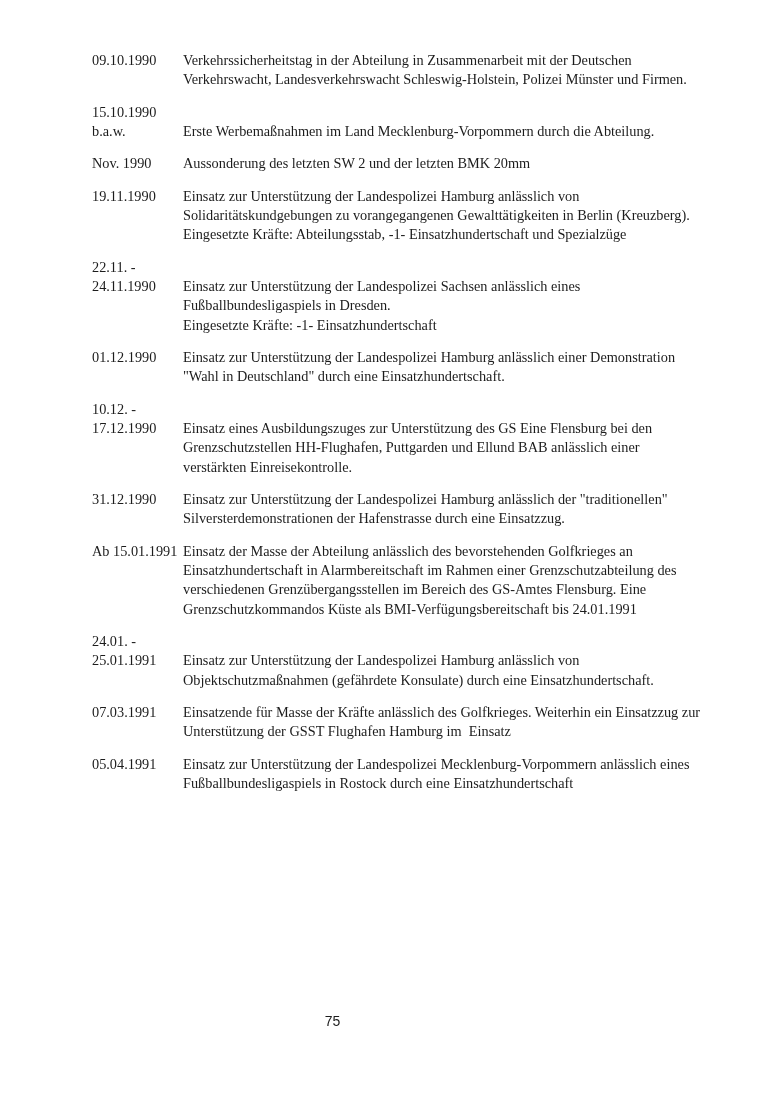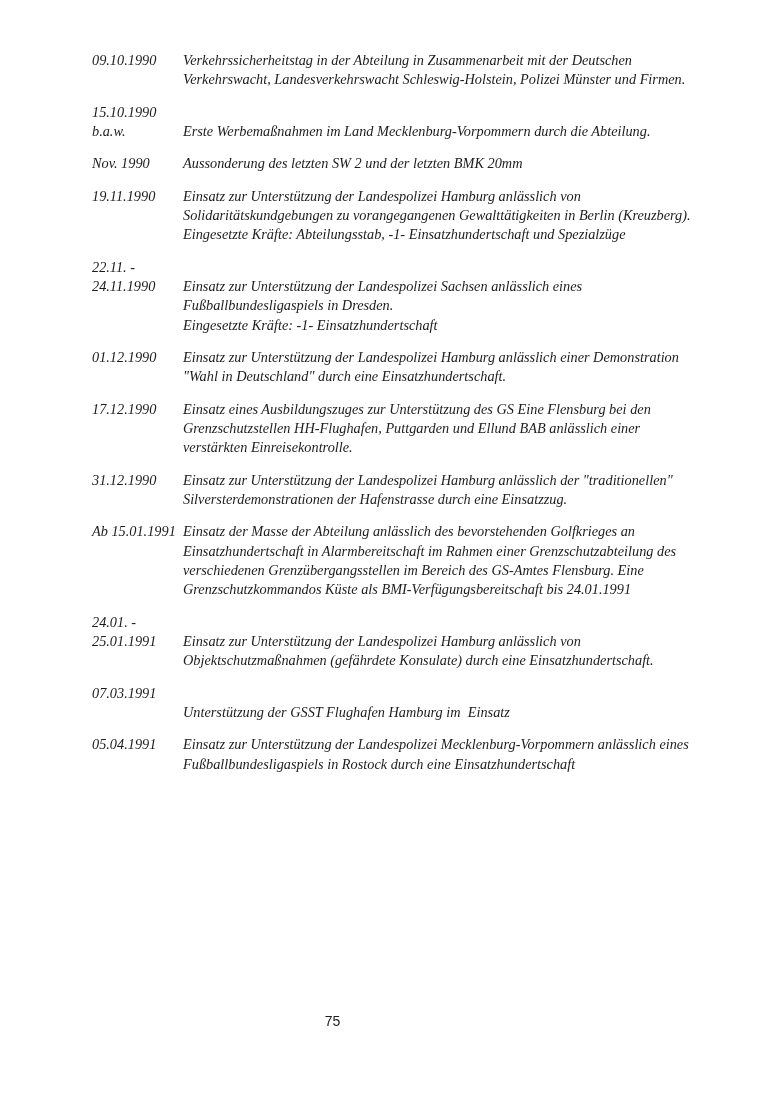--- a/index.html
+++ b/index.html
@@ -14,21 +14,21 @@
   }
   .content {
     position: absolute;
     left: 92px;
     top: 51px;
     font-size: 14.3px;
     line-height: 19.33px;
   }
   .entry { margin-bottom: 13px; }
   .entry:last-child { margin-bottom: 16px; }
-  .row { display: flex; font-style: italic; }
+  .row { display: flex; }
   .date {
     flex: 0 0 91px;
     white-space: pre;
   }
   .text { white-space: pre; }
   .footer {
     position: absolute;
     left: 0;
     top: 1012px;
     width: 665px;
@@ -107,20 +107,24 @@
           <span class="date">01.12.1990</span>
           <span class="text">Einsatz zur Unterstützung der Landespolizei Hamburg anlässlich einer Demonstration</span>
         </div>
         <div class="row">
           <span class="date"></span>
           <span class="text">"Wahl in Deutschland" durch eine Einsatzhundertschaft.</span>
         </div>
       </div>
       <div class="entry">
         <div class="row">
+          <span class="date">10.12. -</span>
+          <span class="text"></span>
+        </div>
+        <div class="row">
           <span class="date">17.12.1990</span>
           <span class="text">Einsatz eines Ausbildungszuges zur Unterstützung des GS Eine Flensburg bei den</span>
         </div>
         <div class="row">
           <span class="date"></span>
           <span class="text">Grenzschutzstellen HH-Flughafen, Puttgarden und Ellund BAB anlässlich einer</span>
         </div>
         <div class="row">
           <span class="date"></span>
           <span class="text">verstärkten Einreisekontrolle.</span>
@@ -164,20 +168,21 @@
           <span class="text">Einsatz zur Unterstützung der Landespolizei Hamburg anlässlich von</span>
         </div>
         <div class="row">
           <span class="date"></span>
           <span class="text">Objektschutzmaßnahmen (gefährdete Konsulate) durch eine Einsatzhundertschaft.</span>
         </div>
       </div>
       <div class="entry">
         <div class="row">
           <span class="date">07.03.1991</span>
+          <span class="text">Einsatzende für Masse der Kräfte anlässlich des Golfkrieges. Weiterhin ein Einsatzzug zur</span>
         </div>
         <div class="row">
           <span class="date"></span>
           <span class="text">Unterstützung der GSST Flughafen Hamburg im  Einsatz</span>
         </div>
       </div>
       <div class="entry">
         <div class="row">
           <span class="date">05.04.1991</span>
           <span class="text">Einsatz zur Unterstützung der Landespolizei Mecklenburg-Vorpommern anlässlich eines</span>

